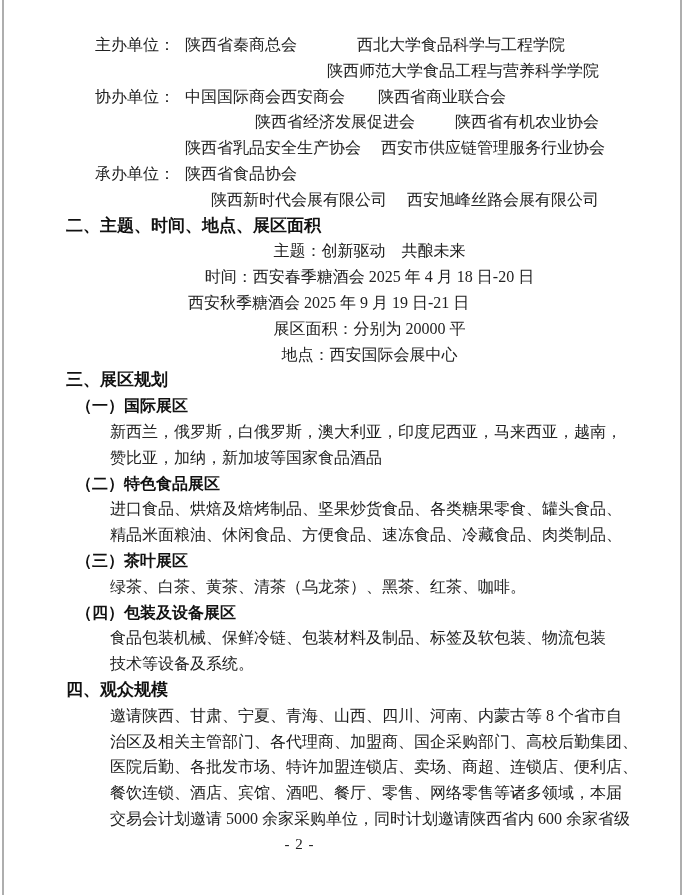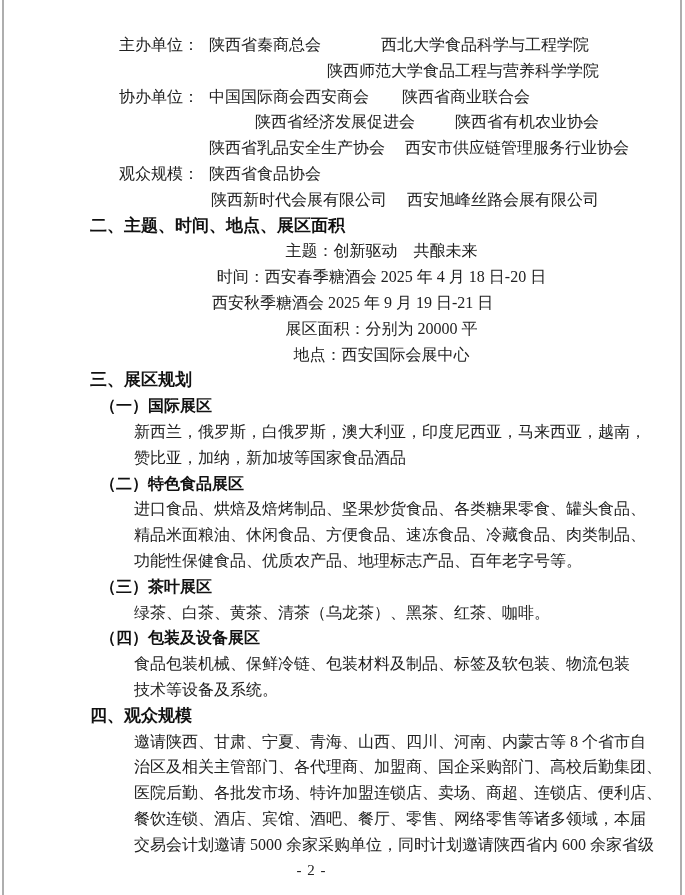--- a/index.html
+++ b/index.html
@@ -7,21 +7,20 @@
     width: 685px; height: 895px;
     background: #ffffff;
     overflow: hidden;
     font-family: "Liberation Serif", serif;
     color: #212121;
   }
   .page {
     position: relative;
     width: 599px; height: 895px;
     padding-top: 32px;
-    padding-left: 24px;
   }
   .edge {
     position: absolute; top: 0; bottom: 0; width: 2px;
     background: #aeaeae;
   }
   .edge-left  { left: 2px; }
   .edge-right { left: 680px; }
 
   .line {
     line-height: 25.8px;
@@ -58,38 +57,37 @@
   <div class="edge edge-left"></div>
   <div class="edge edge-right"></div>
 
   <div class="line org"><span class="org-label">主办单位：</span><span>陕西省秦商总会</span><span class="col2 g60">西北大学食品科学与工程学院</span></div>
   <div class="line org-cont"><span>陕西师范大学食品工程与营养科学学院</span></div>
 
   <div class="line org"><span class="org-label">协办单位：</span><span>中国国际商会西安商会</span><span class="col2 g33">陕西省商业联合会</span></div>
   <div class="line org-cont"><span>陕西省经济发展促进会</span><span class="col2 g40">陕西省有机农业协会</span></div>
   <div class="line org-cont"><span>陕西省乳品安全生产协会</span><span class="col2 g20">西安市供应链管理服务行业协会</span></div>
 
-  <div class="line org"><span class="org-label">观众规模：</span><span>陕西省食品协会</span></div>
+  <div class="line org"><span class="org-label">承办单位：</span><span>陕西省食品协会</span></div>
   <div class="line org-cont"><span>陕西新时代会展有限公司</span><span class="col2 g20">西安旭峰丝路会展有限公司</span></div>
 
   <div class="line h-sec"><span>二、主题、时间、地点、展区面积</span></div>
   <div class="line item"><span>主题：</span><span>创新驱动　共酿未来</span></div>
   <div class="line item"><span>时间：</span><span>西安春季糖酒会 2025 年 4 月 18 日-20 日</span></div>
   <div class="line item-cont"><span>西安秋季糖酒会 2025 年 9 月 19 日-21 日</span></div>
   <div class="line item"><span>展区面积：</span><span>分别为 20000 平</span></div>
   <div class="line item"><span>地点：</span><span>西安国际会展中心</span></div>
 
   <div class="line h-sec"><span>三、展区规划</span></div>
   <div class="line h-sub"><span>（一）国际展区</span></div>
   <div class="line para"><span>新西兰，俄罗斯，白俄罗斯，澳大利亚，印度尼西亚，马来西亚，越南，</span></div>
   <div class="line para"><span>赞比亚，加纳，新加坡等国家食品酒品</span></div>
   <div class="line h-sub"><span>（二）特色食品展区</span></div>
   <div class="line para"><span>进口食品、烘焙及焙烤制品、坚果炒货食品、各类糖果零食、罐头食品、</span></div>
   <div class="line para"><span>精品米面粮油、休闲食品、方便食品、速冻食品、冷藏食品、肉类制品、</span></div>
-  <div class="line para"><span>功能性保健食品、优质农产品、地理标志产品、百年老字号等。</span></div>
   <div class="line h-sub"><span>（三）茶叶展区</span></div>
   <div class="line para"><span>绿茶、白茶、黄茶、清茶（乌龙茶）、黑茶、红茶、咖啡。</span></div>
   <div class="line h-sub"><span>（四）包装及设备展区</span></div>
   <div class="line para"><span>食品包装机械、保鲜冷链、包装材料及制品、标签及软包装、物流包装</span></div>
   <div class="line para"><span>技术等设备及系统。</span></div>
 
   <div class="line h-sec"><span>四、观众规模</span></div>
   <div class="line para"><span>邀请陕西、甘肃、宁夏、青海、山西、四川、河南、内蒙古等 8 个省市自</span></div>
   <div class="line para"><span>治区及相关主管部门、各代理商、加盟商、国企采购部门、高校后勤集团、</span></div>
   <div class="line para"><span>医院后勤、各批发市场、特许加盟连锁店、卖场、商超、连锁店、便利店、</span></div>

